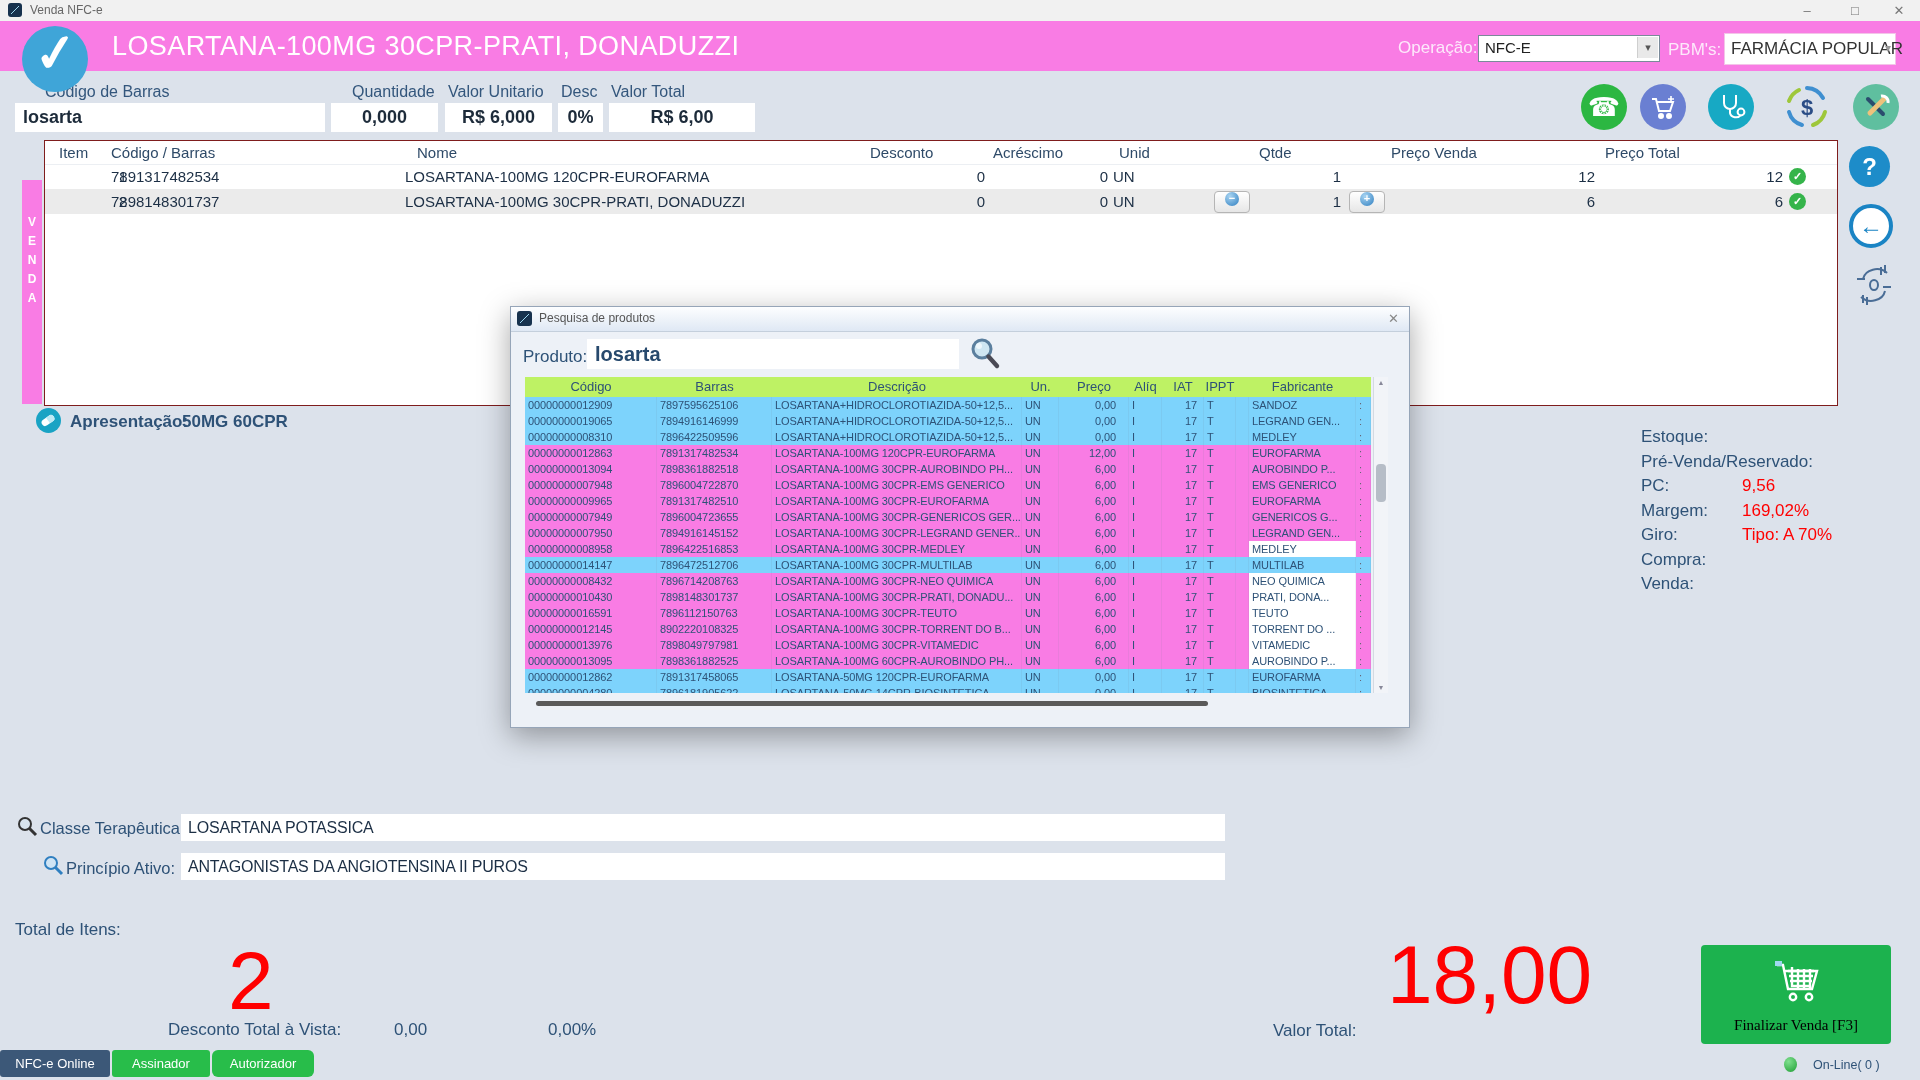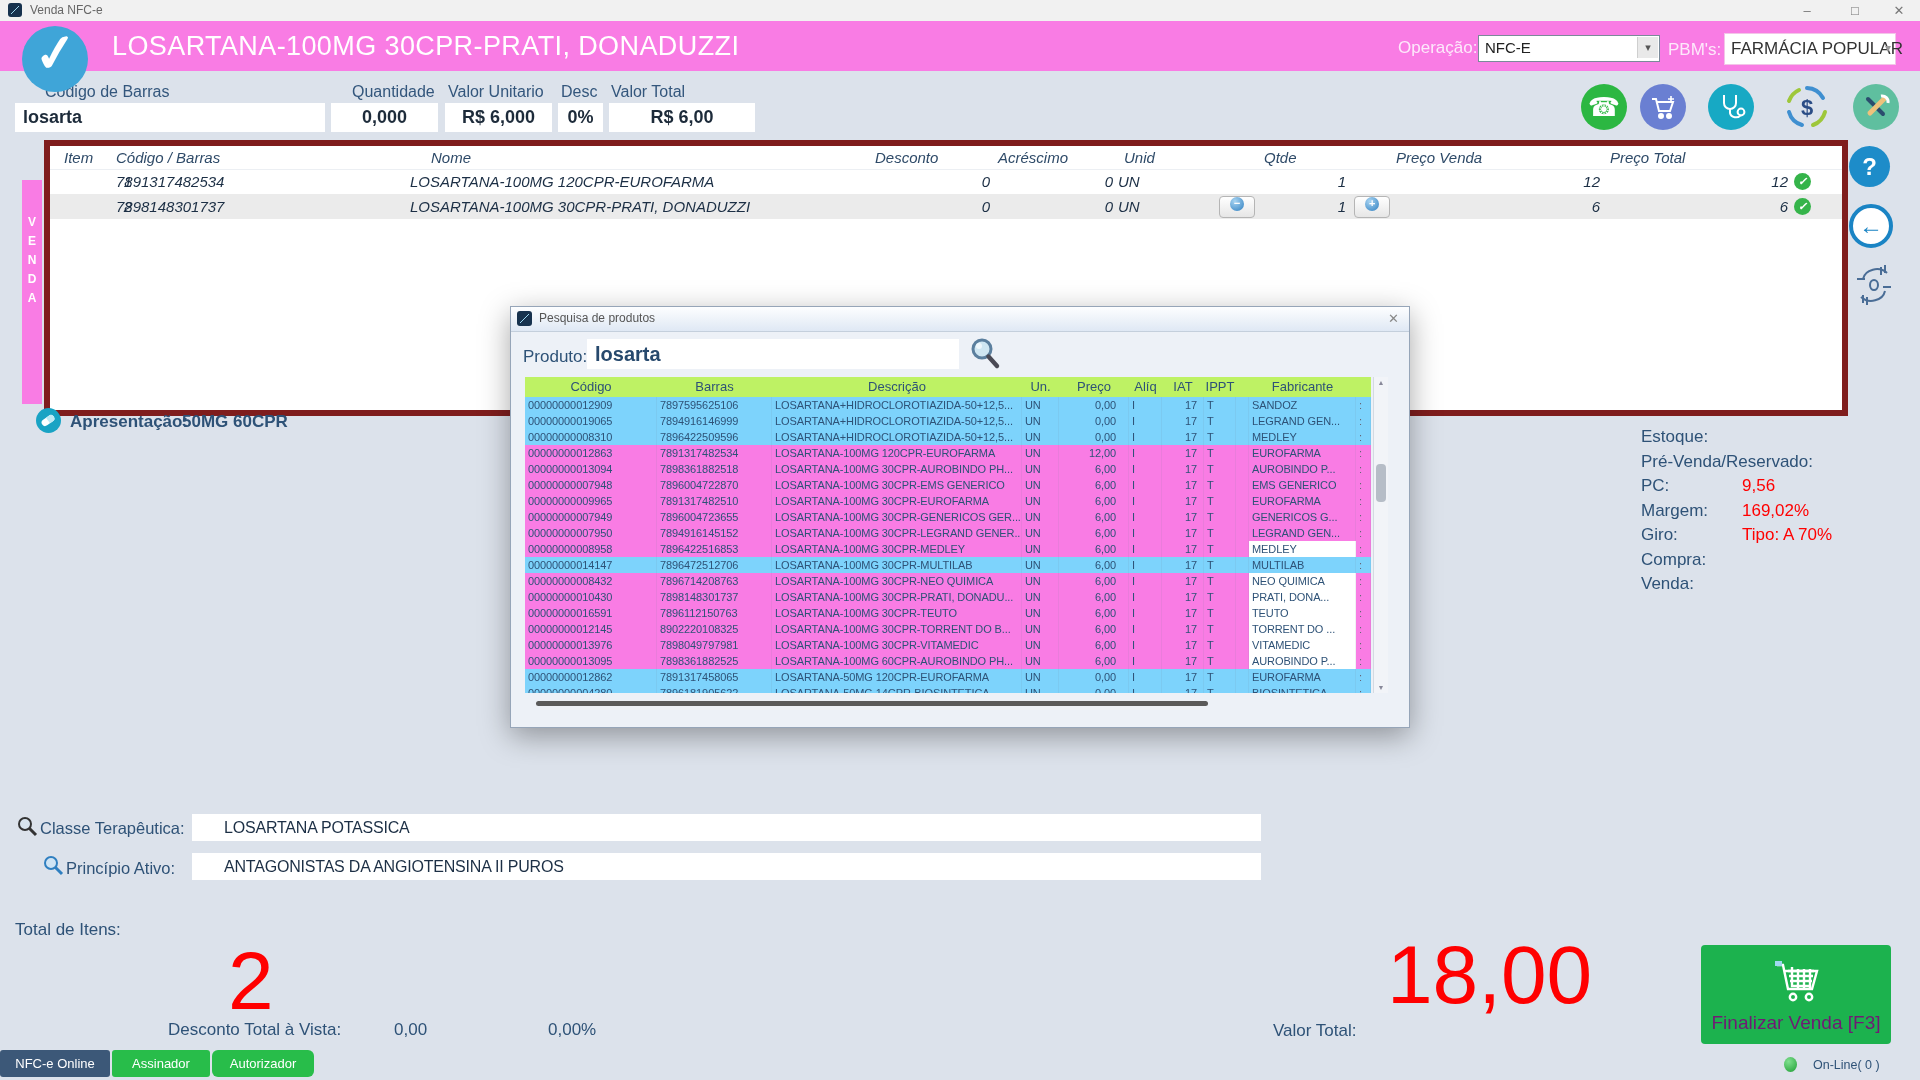--- a/index.html
+++ b/index.html
@@ -29,24 +29,24 @@
   
   .flabel{position:absolute;font-size:16px;color:#33567c;white-space:nowrap;}
   .fbox{position:absolute;height:29px;background:#fff;}
   .fbox span{display:block;font-size:18px;font-weight:bold;color:#1d2b3a;line-height:29px;padding:0 8px;white-space:nowrap;}
   .fbox.center span{text-align:center;}
   
   .ticon{position:absolute;top:84px;width:46px;height:46px;border-radius:50%;display:flex;align-items:center;justify-content:center;}
   
   .sbtn{position:absolute;border-radius:50%;display:flex;align-items:center;justify-content:center;}
   
-  .table{position:absolute;left:44px;top:140px;width:1792px;height:264px;background:#fff;border:6px solid #7f1d1d;font-style:italic;}
+  .table{position:absolute;left:44px;top:140px;width:1792px;height:264px;background:#fff;border:1px solid #7f1d1d;}
   .thead{position:absolute;left:0;top:0;width:100%;height:23px;border-bottom:1px solid #eceff3;font-size:15px;color:#2e4a68;}
   .thead span{position:absolute;top:0;line-height:23px;white-space:nowrap;}
-  .h-item{left:14px;} .h-cb{left:66px;} .h-nome{left:381px;} .h-desc{left:825px;} .h-acr{left:948px;}
+  .h-item{left:14px;} .h-cb{left:66px;} .h-nome{left:372px;} .h-desc{left:825px;} .h-acr{left:948px;}
   .h-unid{left:1074px;} .h-qtde{left:1214px;} .h-pv{left:1346px;} .h-pt{left:1560px;}
   .irow{position:absolute;left:0;width:100%;height:25px;font-size:15px;color:#1c2f45;}
   .irow.sel{background:#ebebeb;}
   .irow span{position:absolute;top:0;line-height:25px;white-space:nowrap;}
   .ci-item{left:30px;width:52px;text-align:right;}
   .ci-cb{left:66px;} .ci-nome{left:360px;}
   .ci-desc{left:750px;width:190px;text-align:right;}
   .ci-acr{left:950px;width:113px;text-align:right;}
   .ci-unid{left:1068px;}
   .ci-qtde{left:1216px;width:80px;text-align:right;}
@@ -70,27 +70,27 @@
   .apres-label{position:absolute;left:70px;top:412px;font-size:17px;font-weight:bold;color:#2e5277;}
   .apres-value{position:absolute;left:182px;top:412px;font-size:17px;font-weight:bold;color:#2e5277;}
   
   .stats{position:absolute;left:1641px;top:427px;width:270px;}
   .stats .line{position:relative;height:24.5px;}
   .stats .lab{position:absolute;left:0;font-size:17px;color:#2e5277;white-space:nowrap;}
   .stats .val{position:absolute;left:101px;font-size:17px;color:#ff0000;white-space:nowrap;}
   
   .mag{position:absolute;}
   .cls-label{position:absolute;font-size:16.5px;color:#2e5277;white-space:nowrap;}
-  .cls-box{position:absolute;left:192px;width:1044px;height:27px;background:#fff;padding-left:25px;}
+  .cls-box{position:absolute;left:181px;width:1044px;height:27px;background:#fff;}
   .cls-box span{display:block;font-size:16px;color:#1c2f45;line-height:27px;padding-left:7px;letter-spacing:-.2px;white-space:nowrap;}
   
   .tot-label{position:absolute;font-size:17px;color:#2e5277;white-space:nowrap;}
   .bigred{position:absolute;color:#ff0000;font-size:82px;line-height:82px;white-space:nowrap;}
   .finalizar{position:absolute;left:1701px;top:945px;width:190px;height:99px;background:#1cb24e;border-radius:4px;text-align:center;}
-  .finalizar .lbl{position:absolute;left:0;right:0;bottom:10px;color:#701a75;font-size:19px;}
+  .finalizar .lbl{position:absolute;left:0;right:0;bottom:10px;color:#000000;font-size:15px;font-family:Liberation Serif, serif;}
   .online-dot{position:absolute;left:1784px;top:1057px;width:13px;height:15px;border-radius:50%;
       background:radial-gradient(circle at 35% 30%,#7fe08f,#1f9e34);}
   .online-txt{position:absolute;left:1813px;top:1058px;font-size:12.5px;color:#2e5277;}
   
   .chip{position:absolute;top:1050px;height:27px;border-radius:3px;color:#fff;font-size:13px;
       display:flex;align-items:center;justify-content:center;}
   
   .popup{position:absolute;left:510px;top:306px;width:898px;height:420px;background:#edf1f7;
       border:1px solid #96a5b8;box-shadow:0 8px 28px rgba(0,0,0,.35);z-index:20;}
   .ptitle{position:absolute;left:0;top:0;width:100%;height:24px;background:linear-gradient(#fdfeff,#dfe8f4);

